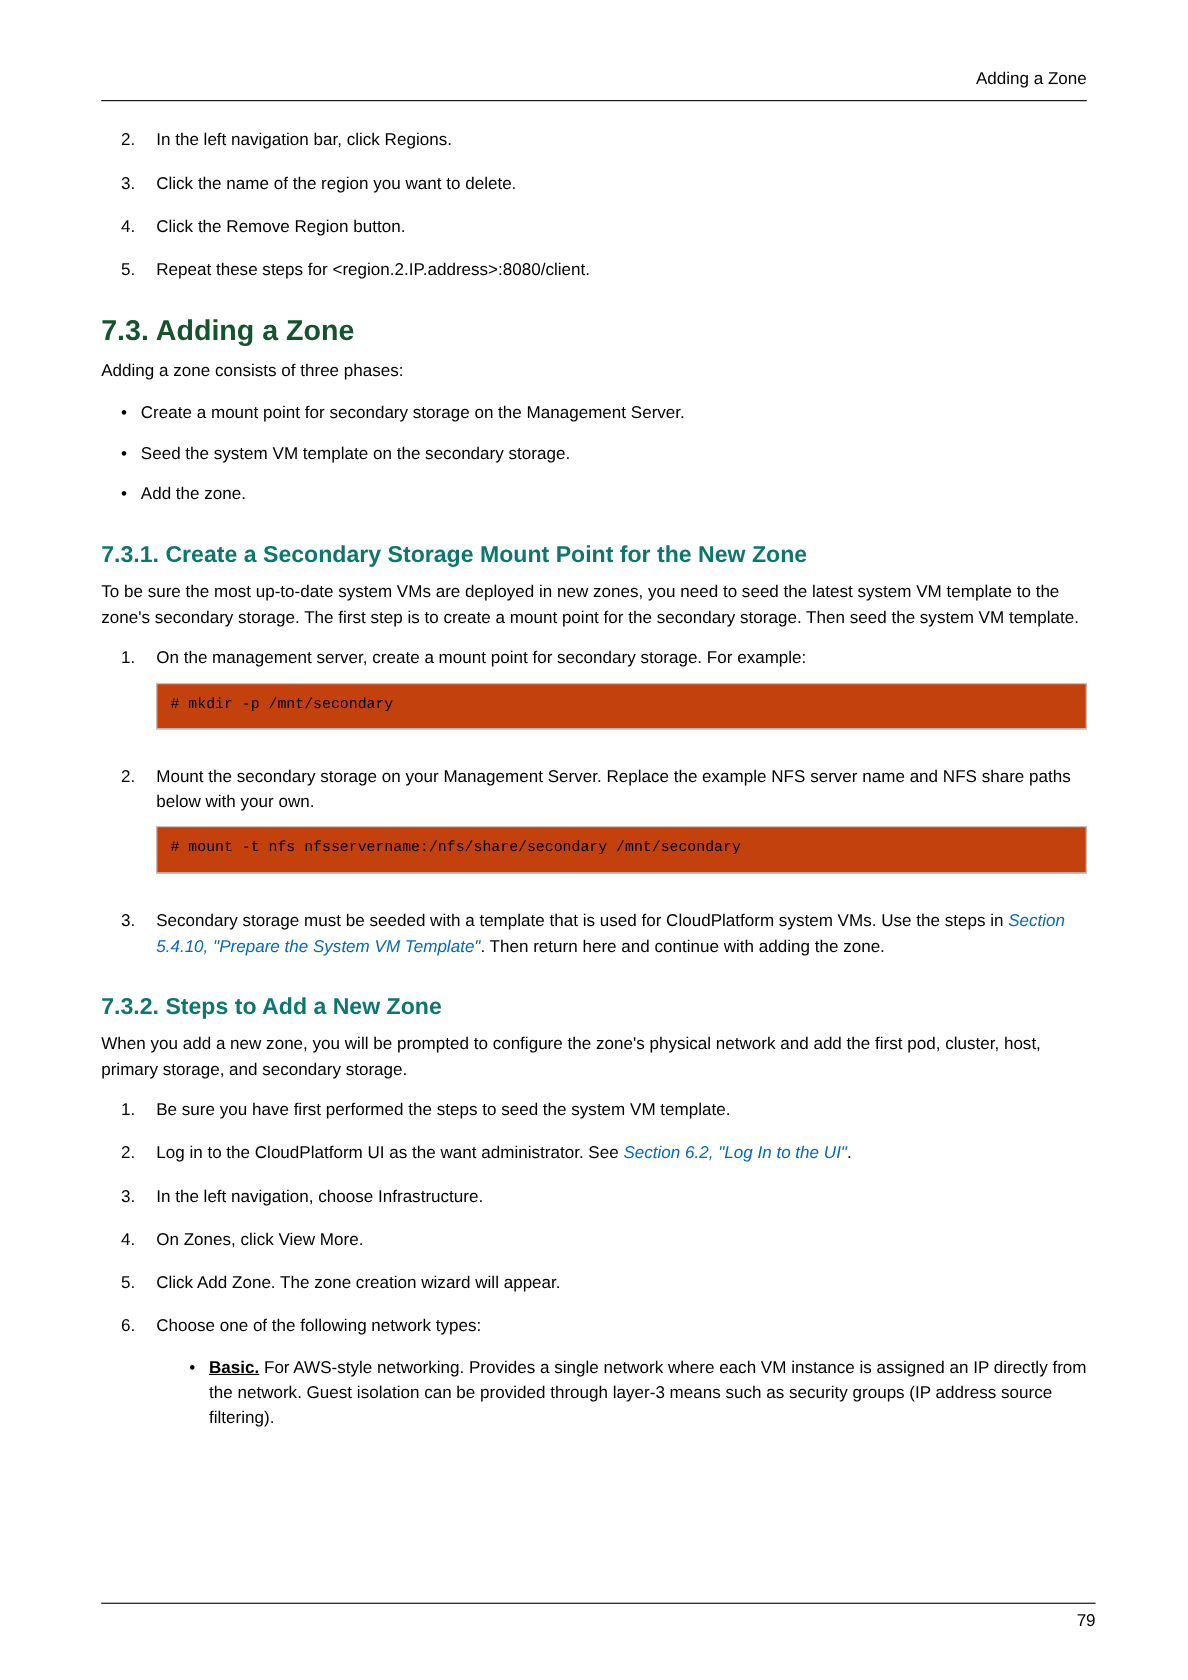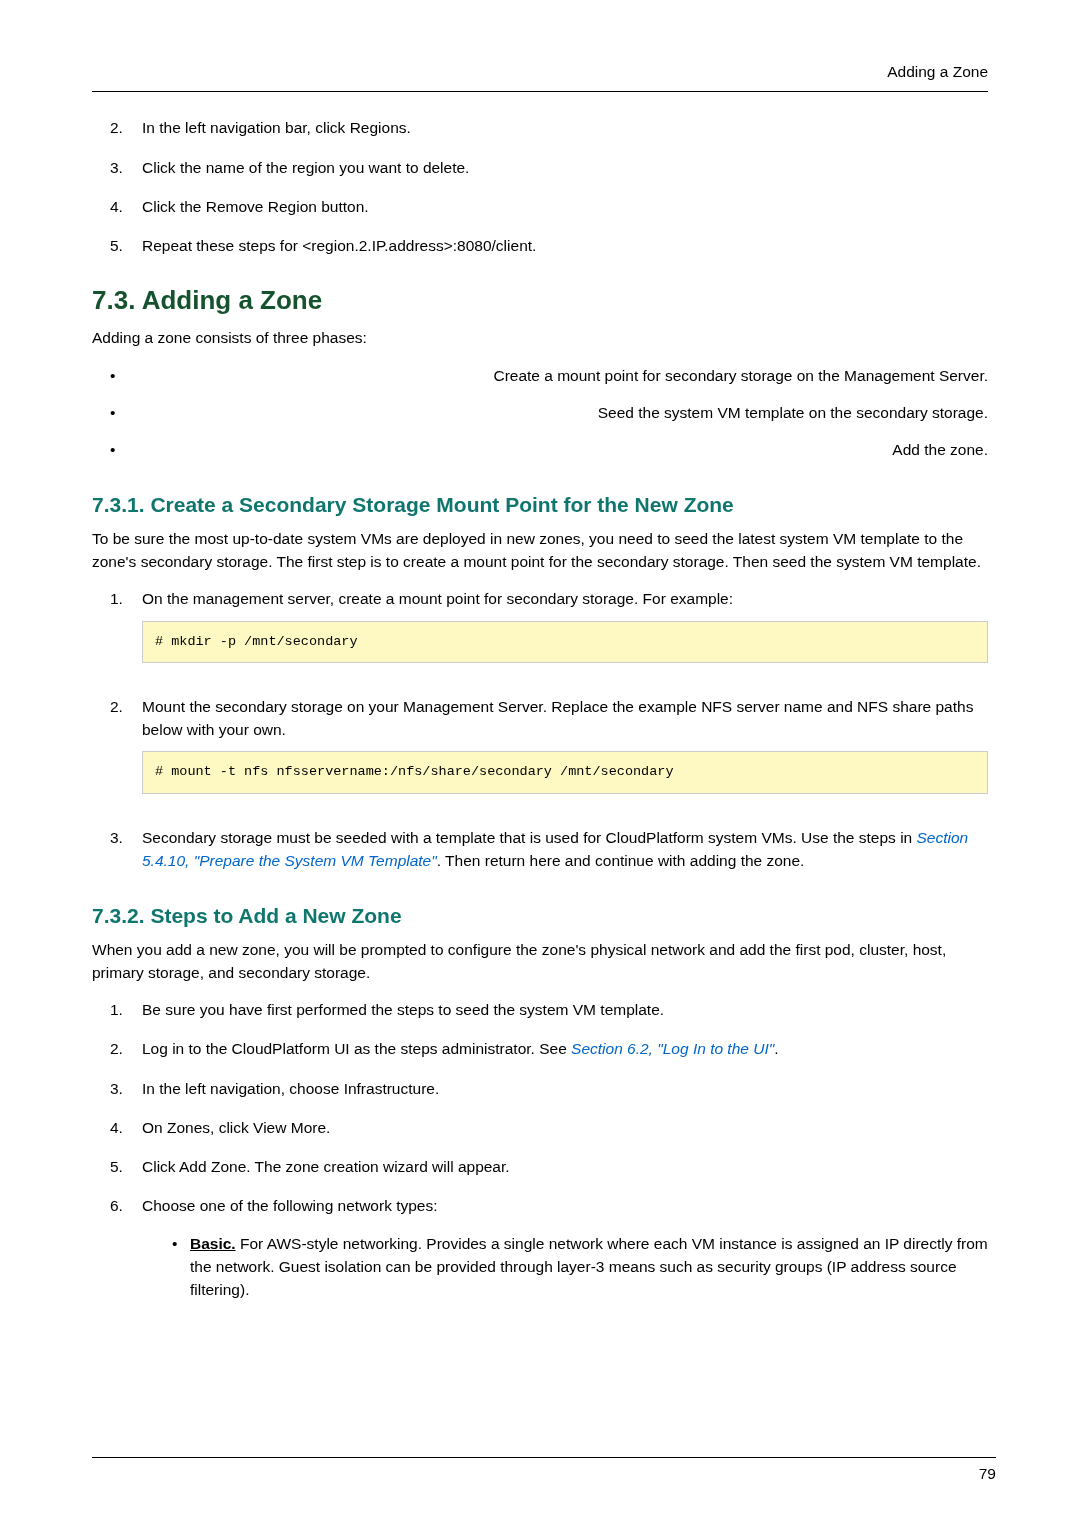--- a/index.html
+++ b/index.html
@@ -52,21 +52,20 @@
     .bullet-list > li {
       margin-bottom: 14px;
       display: flex;
     }
     .bullet-list .bullet {
       width: 18px;
       flex-shrink: 0;
     }
     .bullet-list .content {
       flex: 1;
-      text-align: right;
     }
     .nested-bullet {
       list-style: none;
       margin-left: 30px;
       margin-top: 14px;
     }
     .nested-bullet > li {
       margin-bottom: 14px;
       display: flex;
     }
@@ -89,21 +88,21 @@
       font-size: 21px;
       font-weight: bold;
       margin-top: 28px;
       margin-bottom: 6px;
     }
     .body-para {
       margin-bottom: 14px;
     }
     .code-block {
       border: 1px solid #ccc;
-      background: #fef9c3;
+      background: #c2410c;
       padding: 10px 12px;
       font-family: "Liberation Mono", "Courier New", monospace;
       font-size: 13.5px;
       margin: 10px 0 16px 0;
       white-space: pre;
     }
     .link {
       color: #0066cc;
       font-style: italic;
     }
@@ -202,21 +201,21 @@
 <p class="body-para">When you add a new zone, you will be prompted to configure the zone's physical network and add the first pod, cluster, host, primary storage, and secondary storage.</p>
 
 <ol class="ordered-list">
   <li>
     <span class="num">1.</span>
     <span class="content">Be sure you have first performed the steps to seed the system VM template.</span>
   </li>
   <li>
     <span class="num">2.</span>
     <div class="content">
-      <span>Log in to the CloudPlatform UI as the steps administrator. See </span><span class="link">Section 6.2, "Log In to the UI"</span><span>.</span>
+      <span>Log in to the CloudPlatform UI as the want administrator. See </span><span class="link">Section 6.2, "Log In to the UI"</span><span>.</span>
     </div>
   </li>
   <li>
     <span class="num">3.</span>
     <span class="content">In the left navigation, choose Infrastructure.</span>
   </li>
   <li>
     <span class="num">4.</span>
     <span class="content">On Zones, click View More.</span>
   </li>

